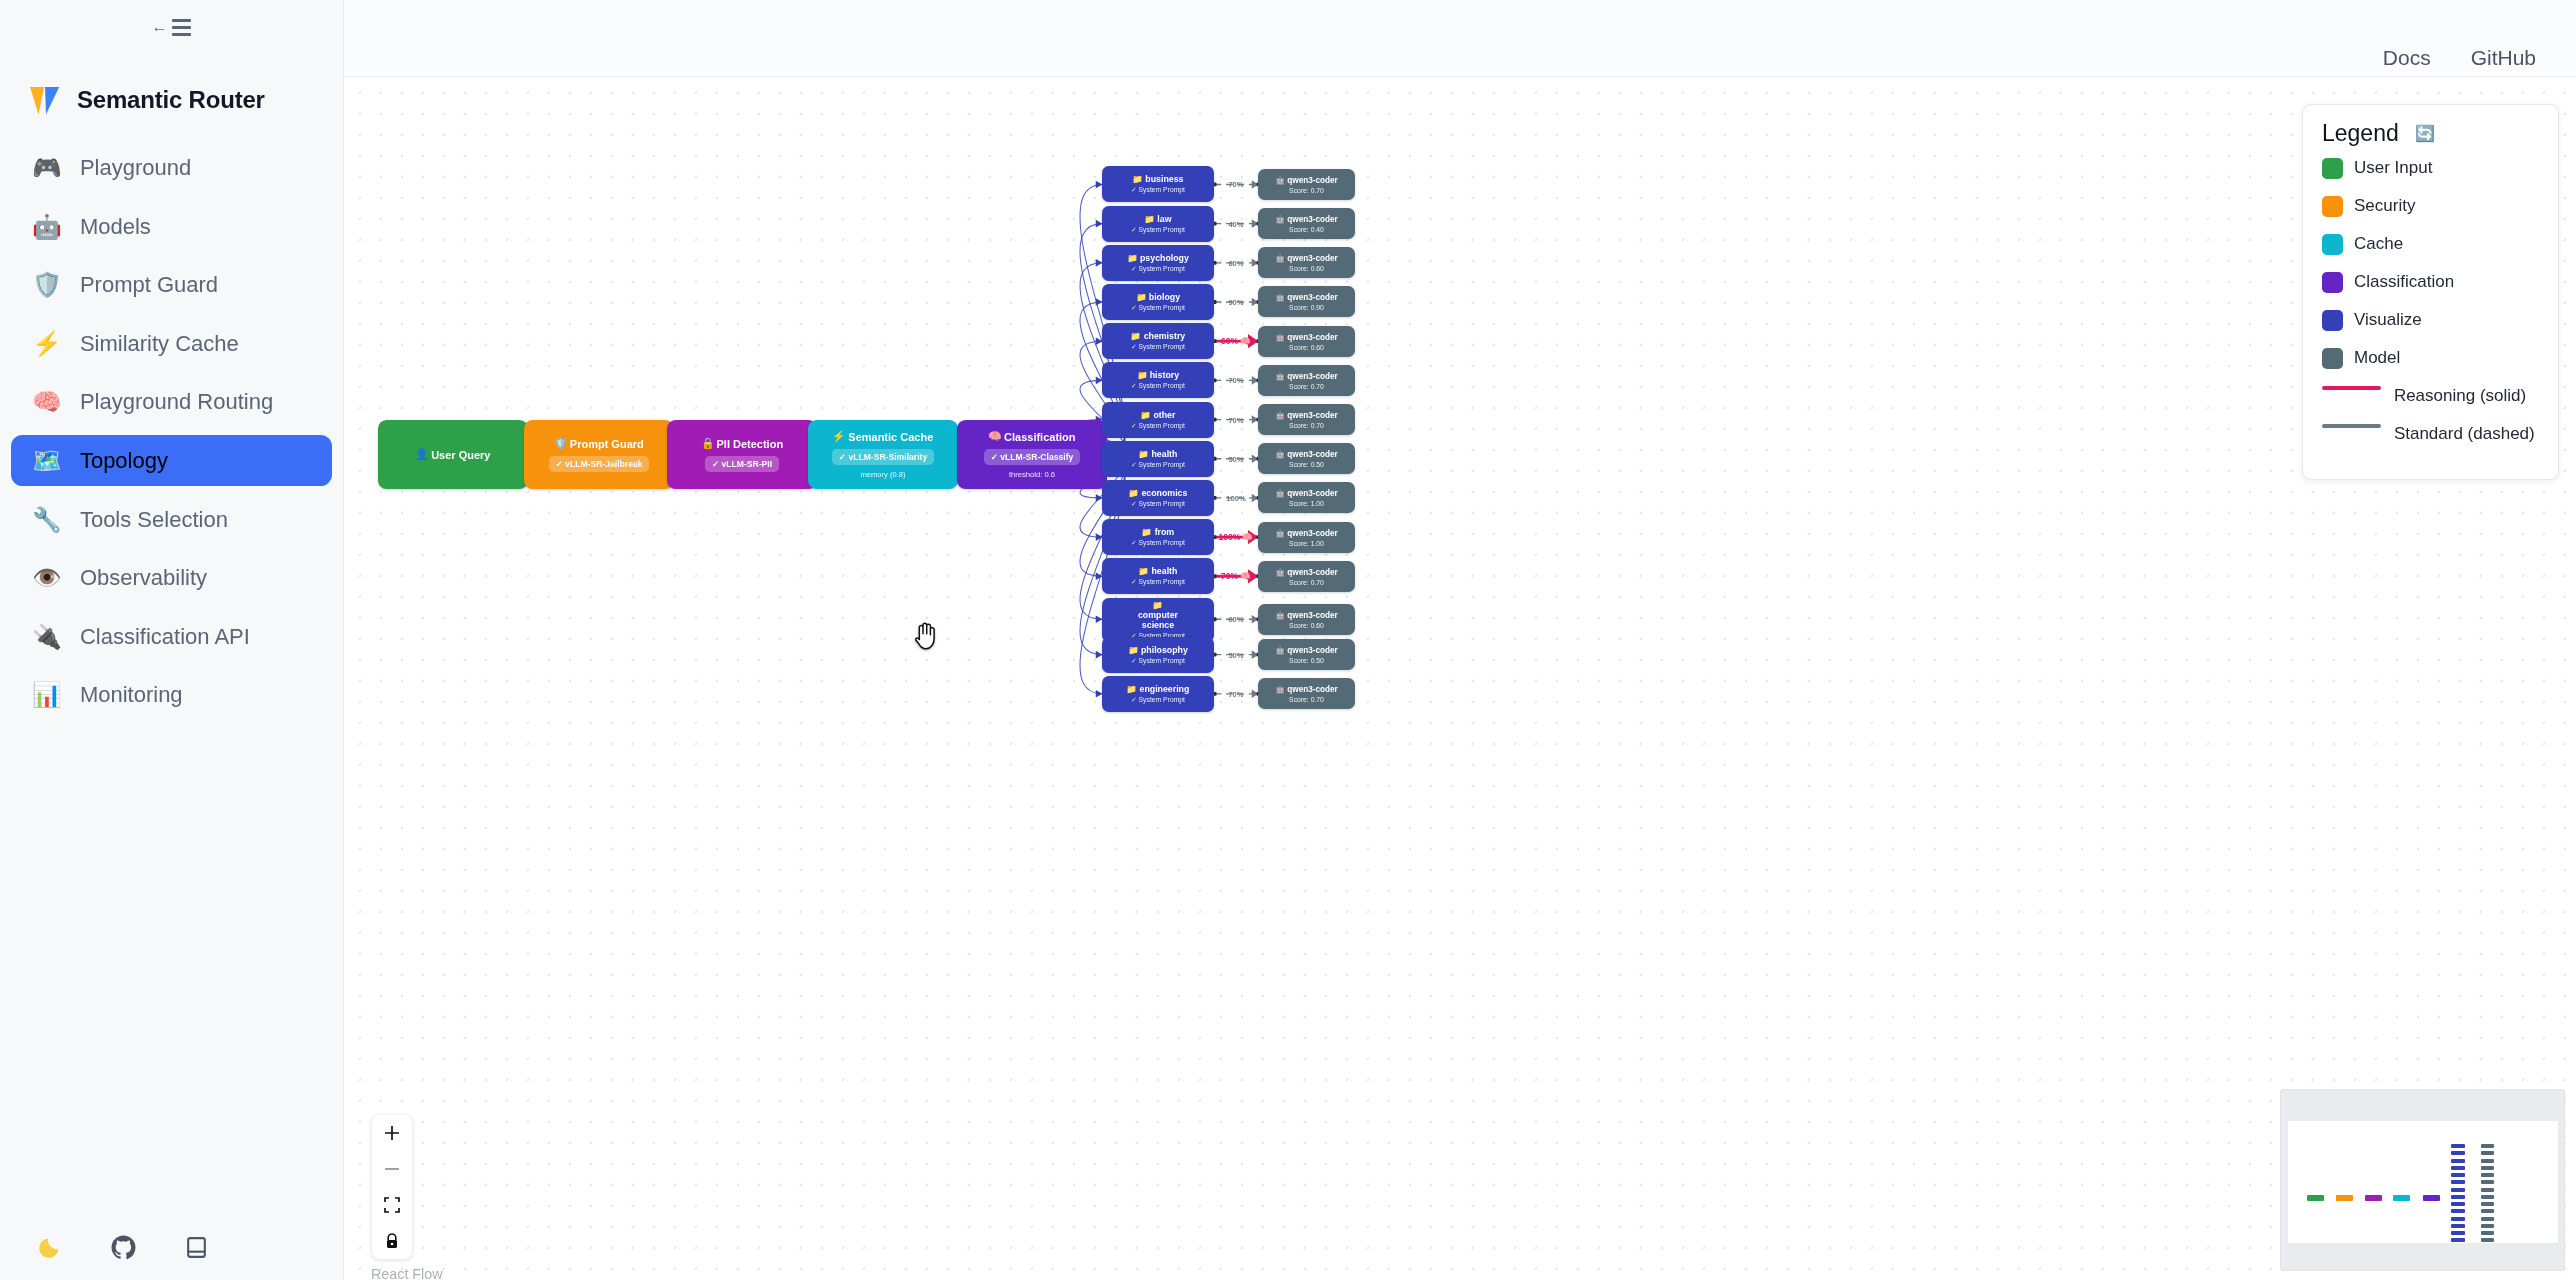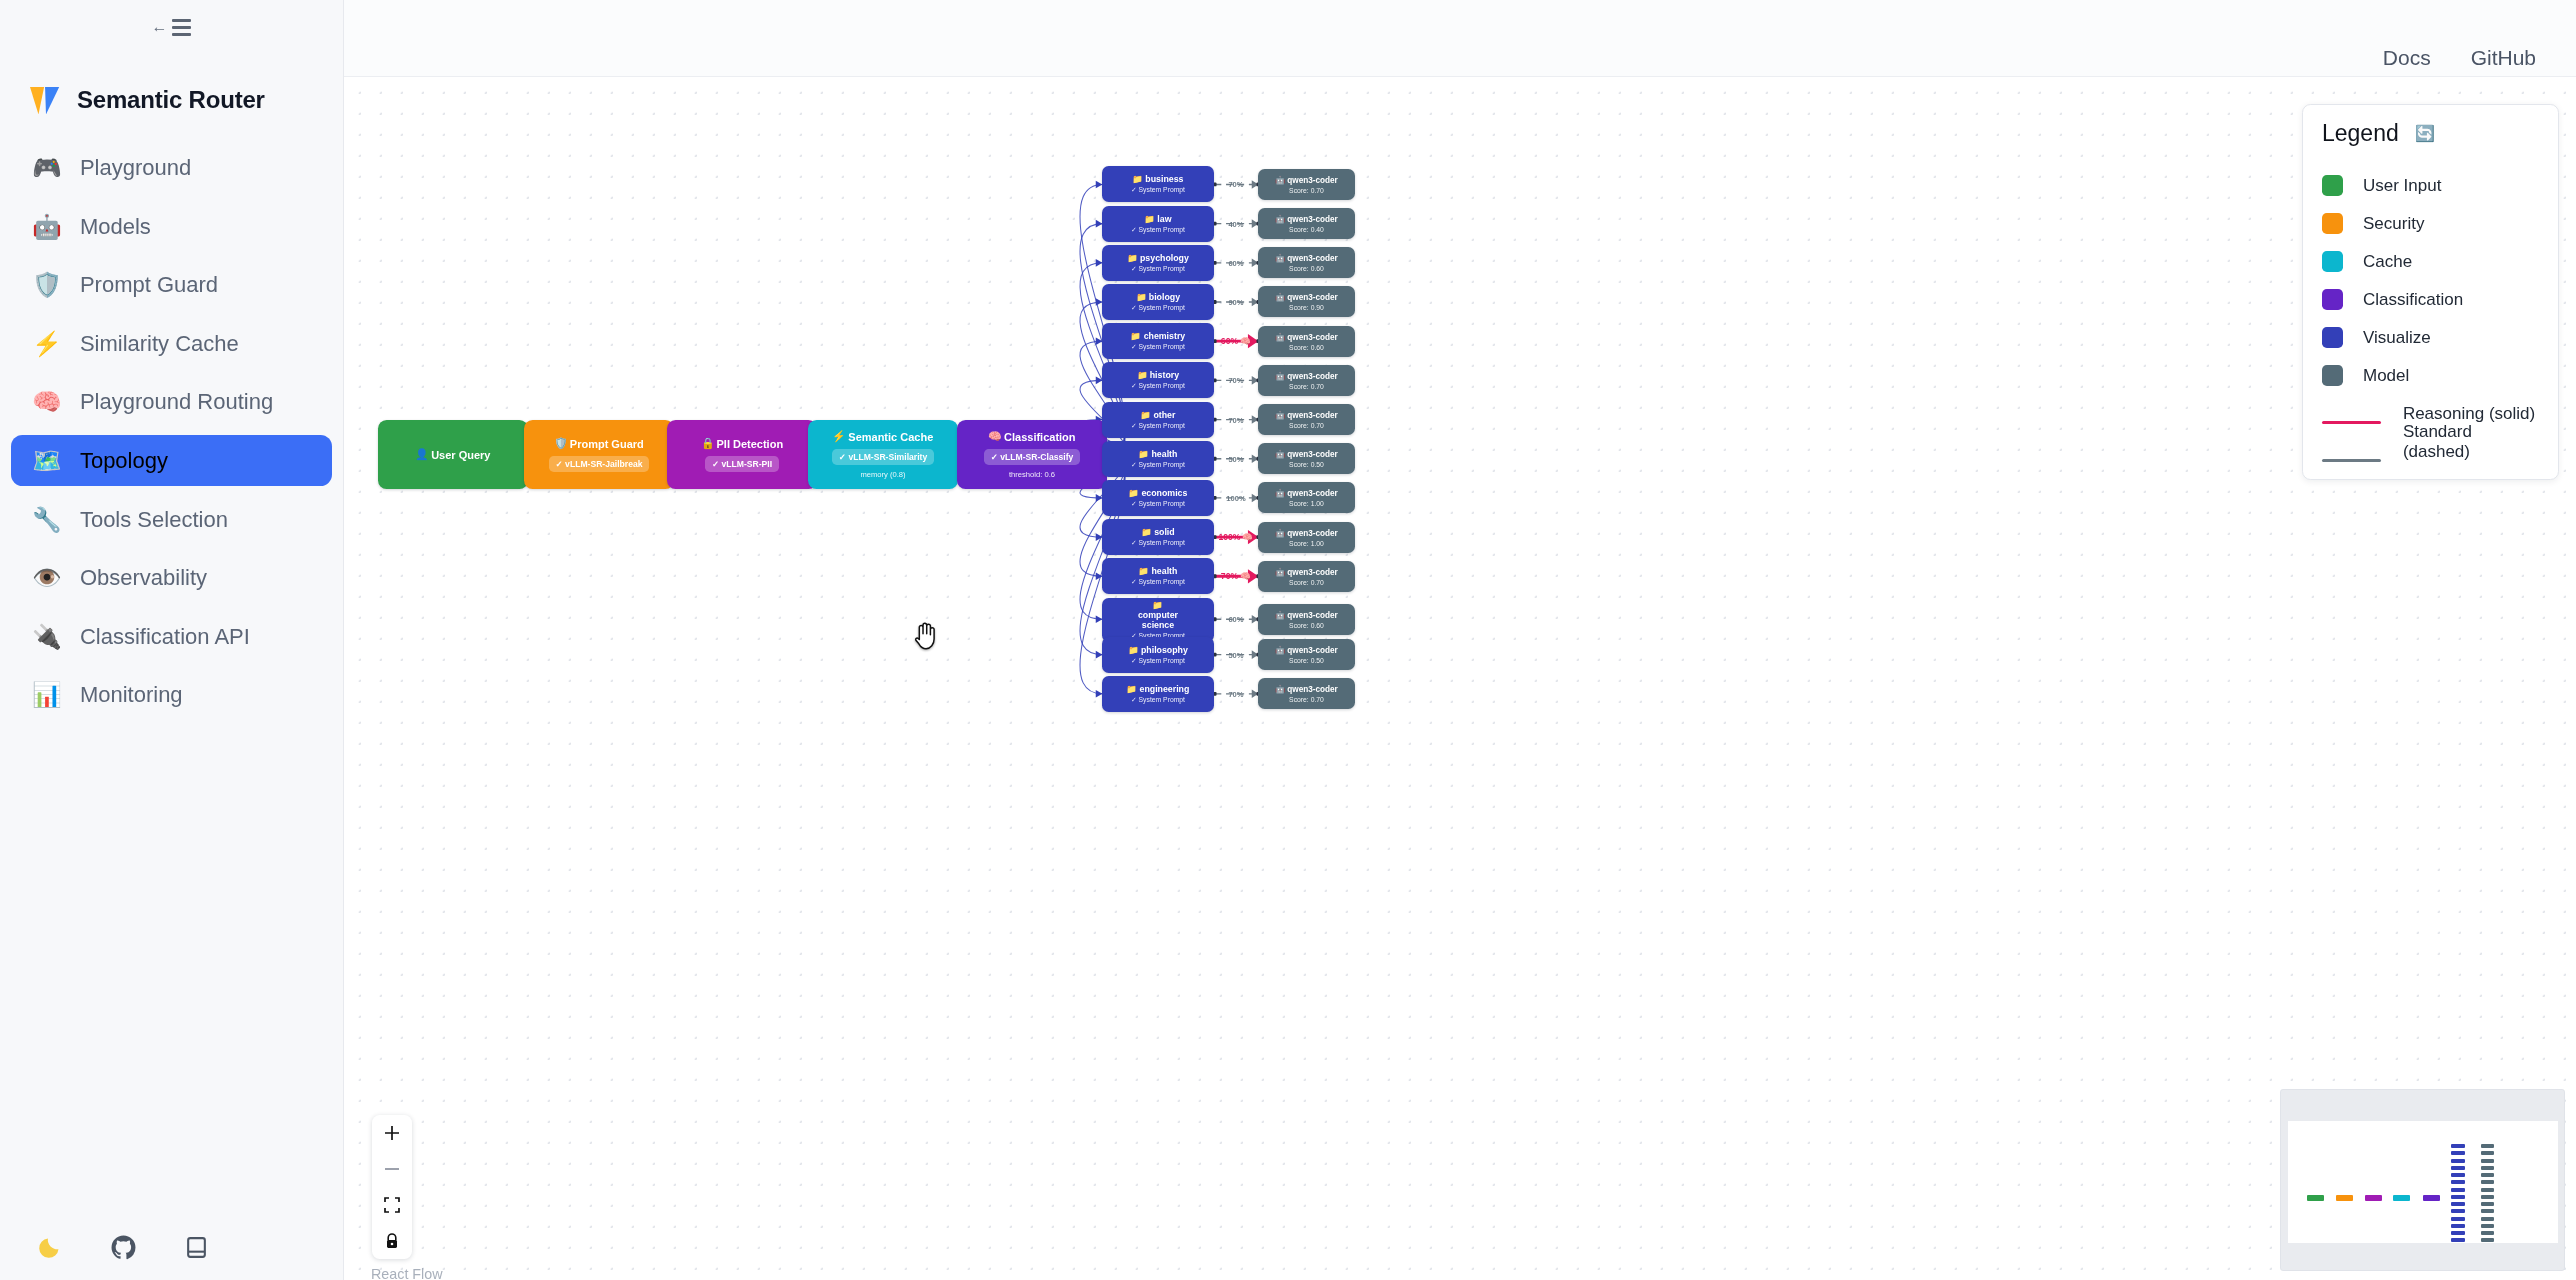--- a/index.html
+++ b/index.html
@@ -89,21 +89,21 @@
   .elabel.reason { color:#e3195f; font-size:8.6px; }
   .elabel .br { font-size:8.6px; }
 
   
   #legend { position:absolute; right:17px; top:27px; width:257px;
     background:#fff; border:1px solid #e3e6ec; border-radius:8.6px;
     padding:15px 19px 17px 19px; box-shadow:0 1.9px 6.7px rgba(15,25,45,.07); }
   #legend .lg-head { display:flex; align-items:center; gap:17px; margin-bottom:11.4px; }
   #legend .lg-head .t { font-size:23px; font-weight:normal; color:#10141c; }
   #legend .lg-head .rf { font-size:16px; cursor:pointer; line-height:1; }
-  .lg-row { display:flex; align-items:flex-end; gap:20px; height:38px; }
+  .lg-row { display:flex; align-items:flex-start; gap:11px; height:38px; }
   .lg-sw { width:21px; height:21px; border-radius:4.8px; flex:0 0 21px; }
   .lg-tx { font-size:17px; color:#222a36; }
   .lg-line { width:59px; height:3.8px; border-radius:1.9px; flex:0 0 59px; margin-right:1.9px; }
 
   
   #controls { position:absolute; left:28px; bottom:21px; width:40px;
     background:#fff; border-radius:7.6px; box-shadow:0 1px 4.8px rgba(15,25,45,.16);
     display:flex; flex-direction:column; overflow:hidden; }
   #controls .cb { height:36px; display:flex; align-items:center; justify-content:center;
     cursor:pointer; }
@@ -495,21 +495,21 @@
             <span class="ttl">
               <span>🤖</span>
               <span>qwen3-coder</span>
             </span>
             <span class="meta">Score: 1.00</span>
           </div>
           <div class="elabel" style="left: 892px; top: 421px;"><span>100%</span></div>
           <div class="node cnode" style="left: 758px; top: 442px;">
             <span class="ttl">
               <span>📁</span>
-              <span>solid</span>
+              <span>from</span>
             </span>
             <span class="meta">✓ System Prompt</span>
           </div>
           <div class="node mnode" style="left: 914px; top: 445px;">
             <span class="ttl">
               <span>🤖</span>
               <span>qwen3-coder</span>
             </span>
             <span class="meta">Score: 1.00</span>
           </div>

